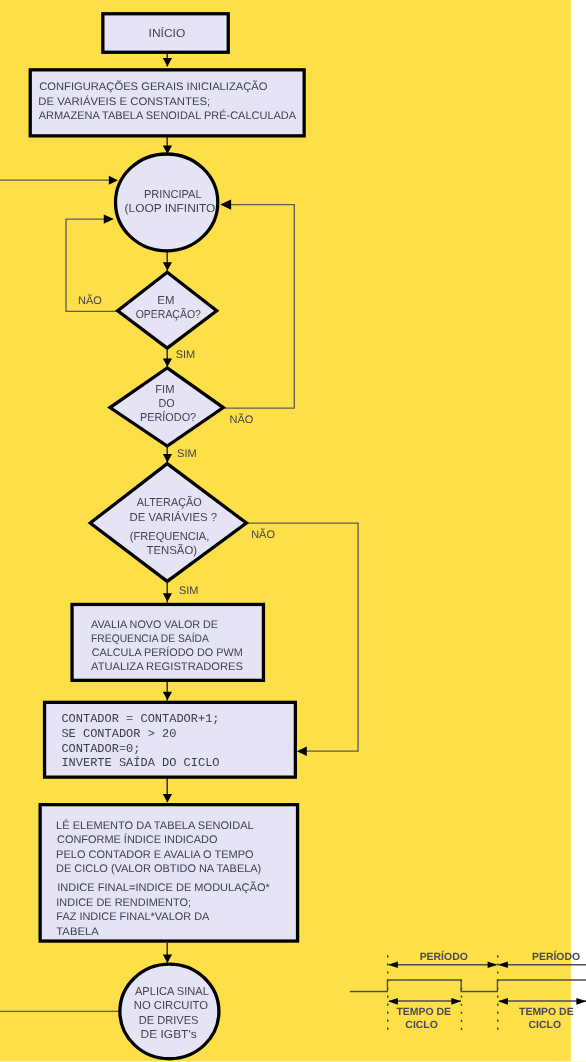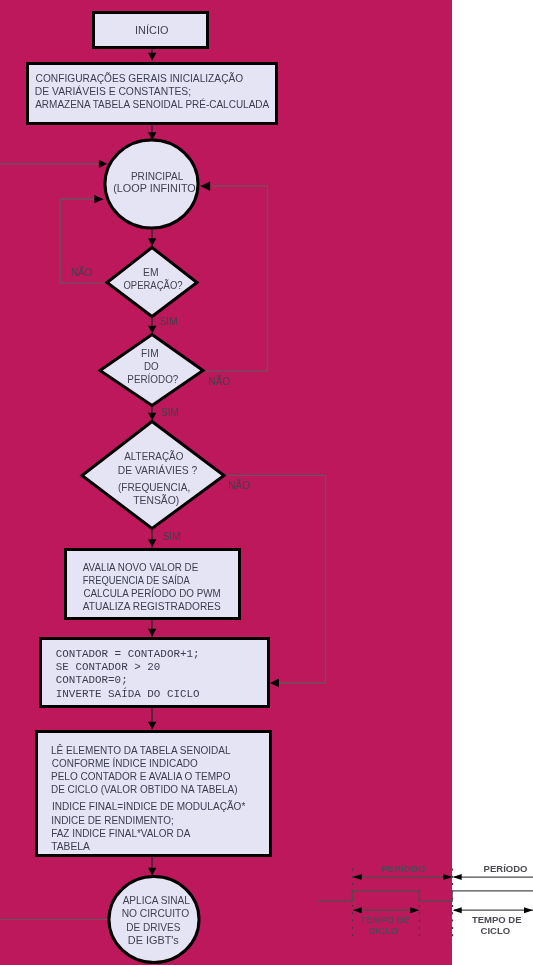--- a/index.html
+++ b/index.html
@@ -1,18 +1,18 @@
 <!DOCTYPE html>
 <html><head>
 <meta charset="utf-8">
 <title>Fluxograma</title>
 <style>
   html,body{margin:0;padding:0;background:#ffffff;}
   body{width:533px;height:965px;overflow:hidden;font-family:"Liberation Sans",sans-serif;}
-  #stage{position:relative;width:452px;height:965px;background:#be185d;}
+  #stage{position:relative;width:519px;height:965px;background:#fde047;}
   svg{display:block;}
   .shape{fill:#e5e4f5;stroke:#000000;stroke-width:3;}
   .shape-thin{fill:#e5e4f5;stroke:#000000;stroke-width:3;}
   .conn{stroke:#2b2b2b;stroke-width:1.35;fill:none;stroke-linecap:butt;}
   .conn-loop{stroke:#5c5c5c;stroke-width:1.2;fill:none;stroke-linecap:butt;}
   .ahead{fill:#000000;}
   .nodetext{fill:#41414f;font-family:"Liberation Sans",sans-serif;font-size:10.5px;}
   .boxtext{fill:#3c3c50;font-family:"Liberation Sans",sans-serif;font-size:10px;}
   .monotext{fill:#3c3c50;font-family:"Liberation Mono",monospace;font-size:10.9px;}
   .edgelbl{fill:#3f3f47;font-family:"Liberation Sans",sans-serif;font-size:10px;}

